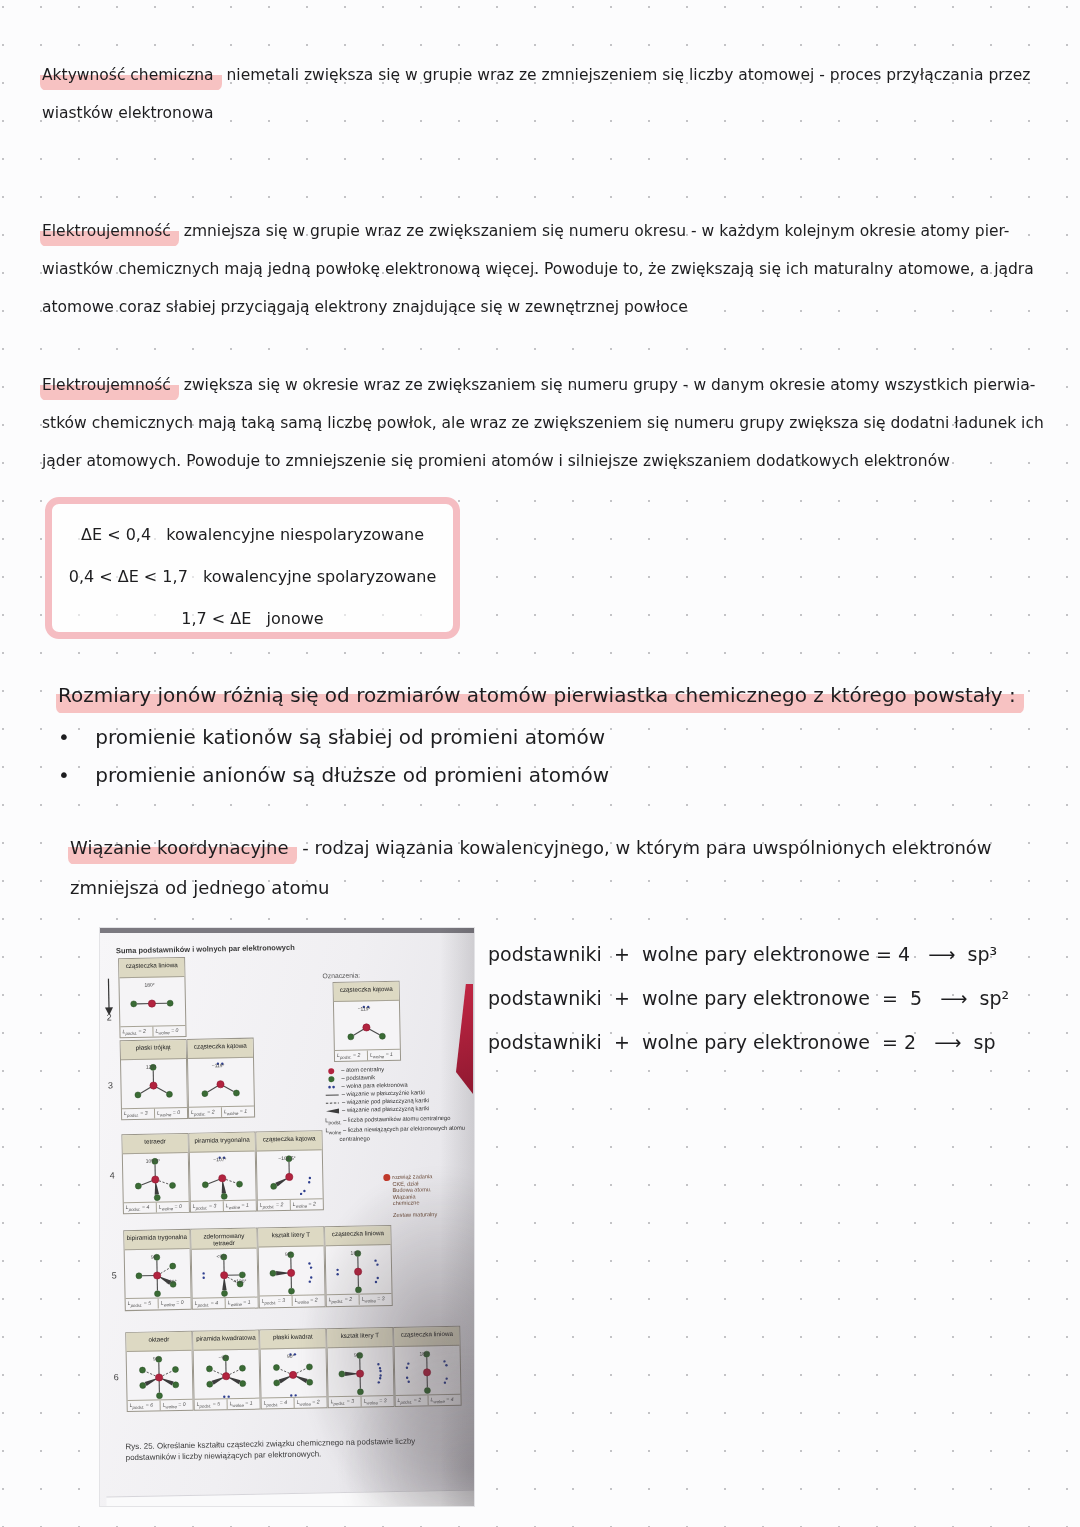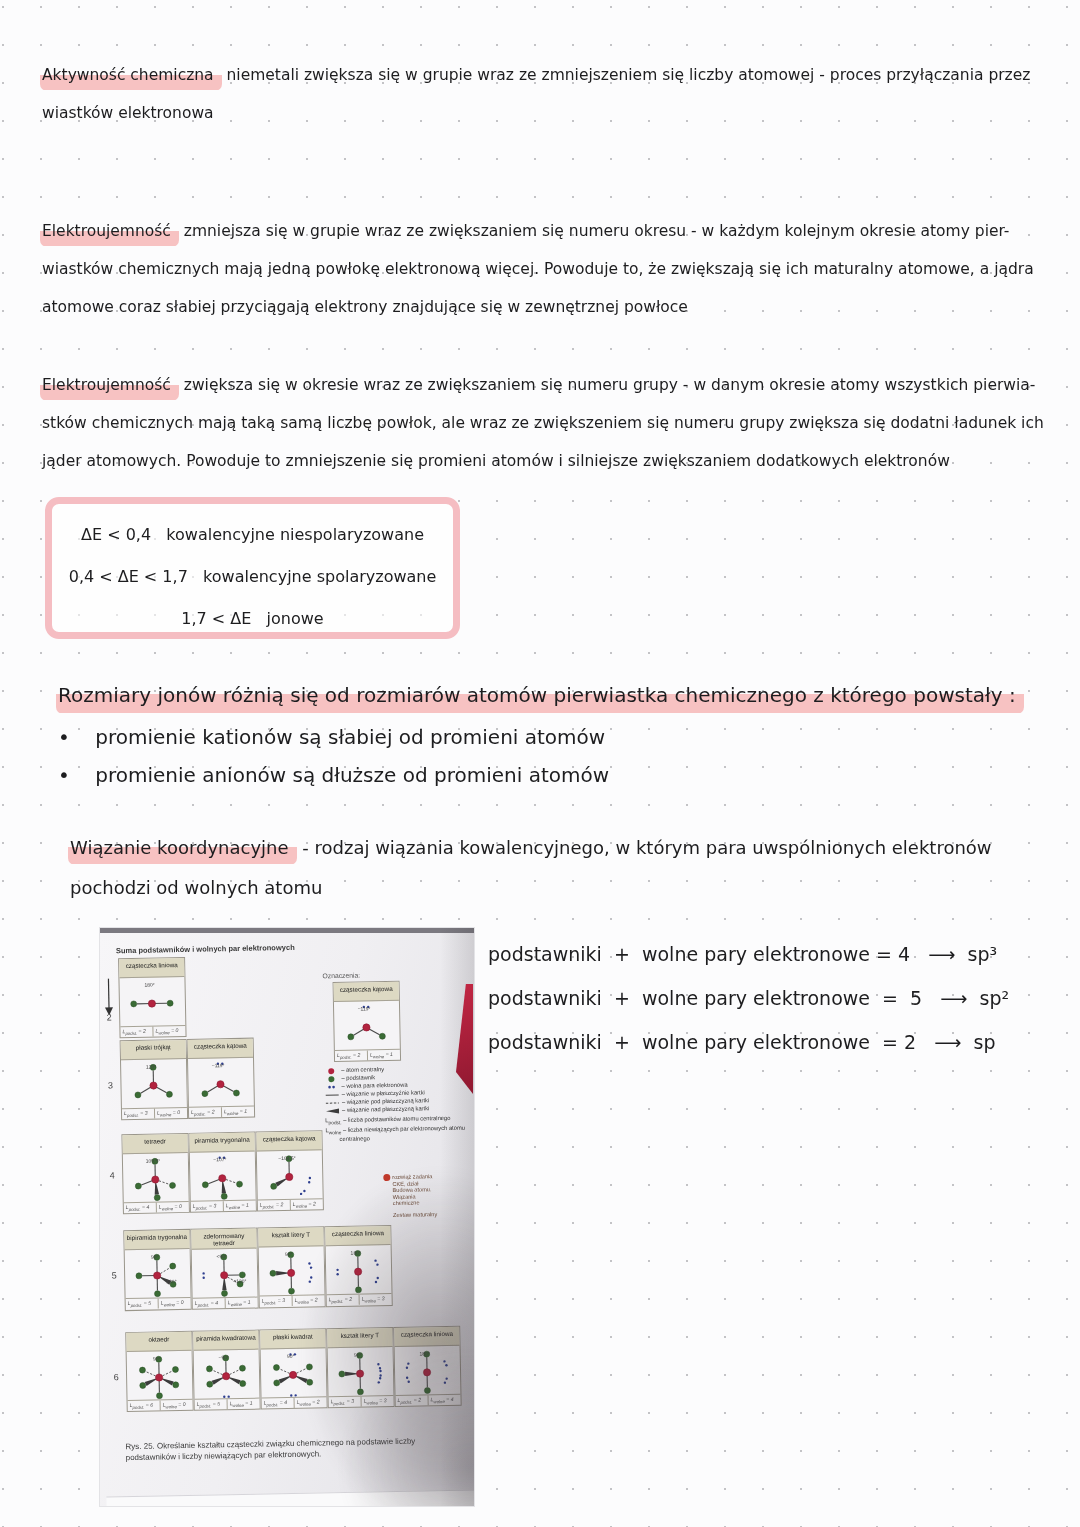--- a/index.html
+++ b/index.html
@@ -113,21 +113,21 @@
   <div class="ions">
     <div class="line"><span class="hl">Rozmiary jonów różnią się od rozmiarów atomów pierwiastka chemicznego z którego powstały :</span></div>
     <div class="bullets" id="ions-bullets">
         <div class="line">•    promienie kationów są słabiej od promieni atomów</div>
         <div class="line">•    promienie anionów są dłuższe od promieni atomów</div>
       </div>
   </div>
 
   <div class="coord" id="coord">
       <div class="line"><span class="hl">Wiązanie koordynacyjne</span><span> - rodzaj wiązania kowalencyjnego, w którym para uwspólnionych elektronów</span></div>
-      <div class="line">pochodzi od wolnych atomu</div>
+      <div class="line">zmniejsza od jednego atomu</div>
     </div>
 
   <div class="photo">
     <div class="photo-topedge"></div>
     <div class="tb-inner" id="tb-inner">
         <div class="tb-title">Suma podstawników i wolnych par elektronowych</div>
         <div class="tb-arrow"><svg width="10" height="38">
             <line x1="5" y1="0" x2="5" y2="30" stroke="#333" stroke-width="1.2"></line>
             <polygon points="1,29 9,29 5,37" fill="#333"></polygon>
           </svg></div>

